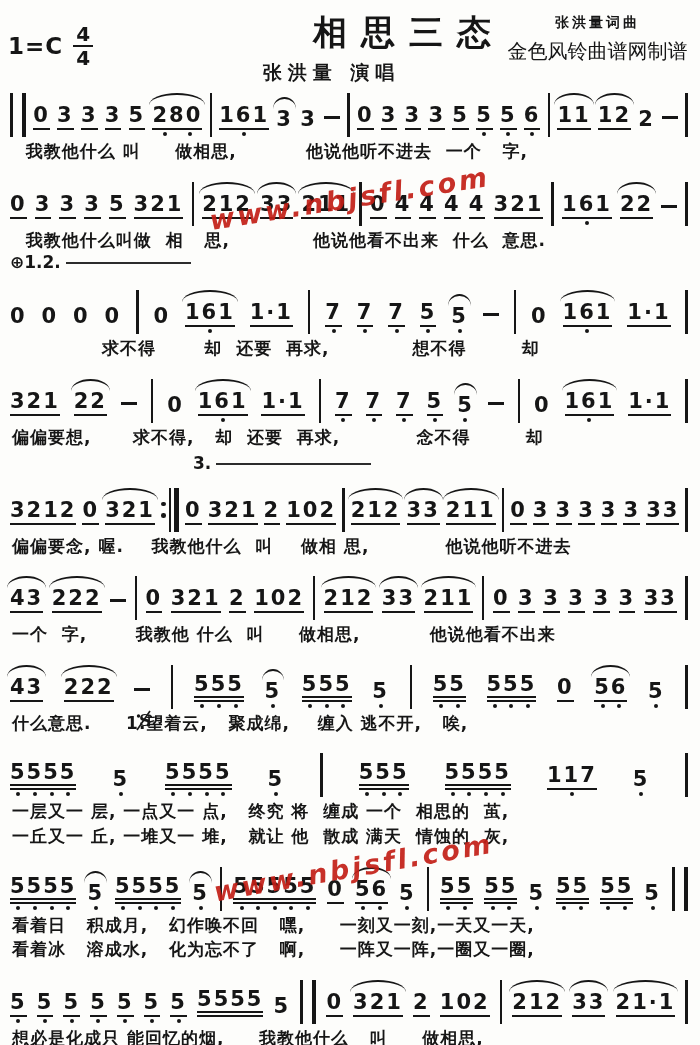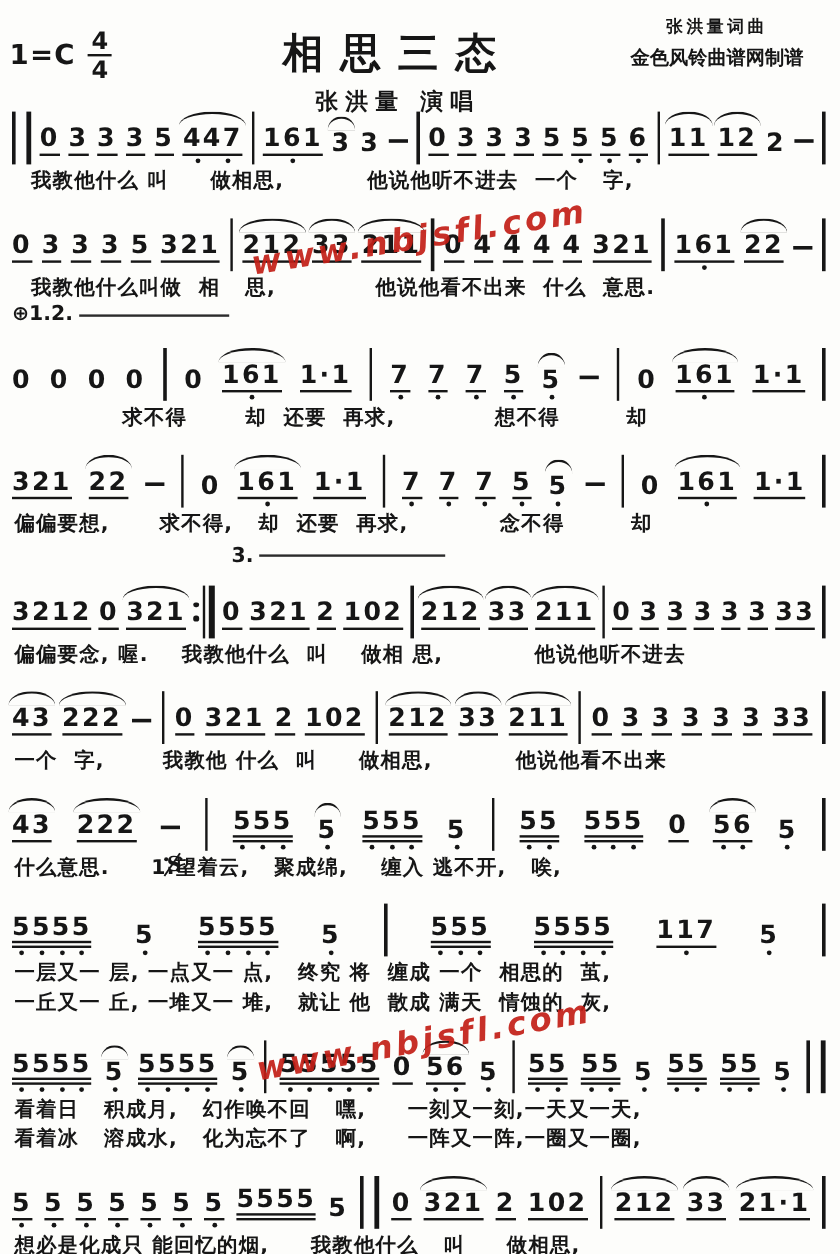--- a/index.html
+++ b/index.html
@@ -8,25 +8,25 @@
          font-family:"DejaVu Sans",sans-serif;}
   
   .hdr{display:flex;align-items:flex-start;height:72px;}
   .keysig{display:flex;align-items:center;margin-top:18px;width:150px;flex:0 0 auto;}
   .keysig .kt{font-size:23px;font-weight:bold;letter-spacing:1px;text-align:right;}
   .ts{display:inline-flex;flex-direction:column;align-items:center;margin-left:10px;line-height:1;}
   .ts b{font-size:20px;font-weight:bold;}
   .ts b:first-child{border-bottom:2px solid #161616;padding:0 3px 1px;}
   .ts b:last-child{padding-top:1px;}
   .titleblk{flex:1;text-align:center;}
-  .title{font-size:34px;font-weight:bold;letter-spacing:14px;margin-top:16px;}
+  .title{font-size:34px;font-weight:bold;letter-spacing:14px;margin-top:4px;text-align:right;}
   .perf{font-size:19px;font-weight:bold;letter-spacing:6px;margin-top:4px;}
   .credits{flex:0 0 auto;width:185px;text-align:center;margin-top:8px;}
   .cr1{font-size:14px;font-weight:bold;letter-spacing:3px;}
-  .cr2{font-size:16px;font-weight:bold;margin-top:6px;}
+  .cr2{font-size:20px;font-weight:normal;margin-top:6px;}
   
   #score{position:relative;}
   .system{position:relative;margin-bottom:3px;}
   .notes-row{display:flex;justify-content:space-between;align-items:flex-end;
              padding:15px 2px 9px 2px;}
   .note{position:relative;display:inline-block;line-height:1;}
   .nt{font-size:21px;font-weight:bold;letter-spacing:2px;display:inline-block;line-height:1;}
   .u{border-bottom:2.5px solid #161616;padding-bottom:2px;}
   .uu{border-bottom:6px double #161616;padding-bottom:1px;}
   .arc::before{content:"";position:absolute;left:-3px;right:-3px;top:-12px;height:10px;
@@ -77,21 +77,21 @@
 
   <div id="score">
       <div class="system">
         <div class="notes-row">
           <span class="bar dbl"></span>
           <span class="note"><b class="nt u">0</b></span>
           <span class="note"><b class="nt u">3</b></span>
           <span class="note"><b class="nt u">3</b></span>
           <span class="note"><b class="nt u">3</b></span>
           <span class="note"><b class="nt u">5</b></span>
-          <span class="note arc"><b class="nt u">447</b><span class="dots">
+          <span class="note arc"><b class="nt u">280</b><span class="dots">
               <i></i>
               <i></i>
             </span></span>
           <span class="bar"></span>
           <span class="note"><b class="nt u">161</b><span class="dots">
               <i></i>
             </span></span>
           <span class="note arc"><b class="nt">3</b></span>
           <span class="note"><b class="nt">3</b></span>
           <span class="dash"></span>

